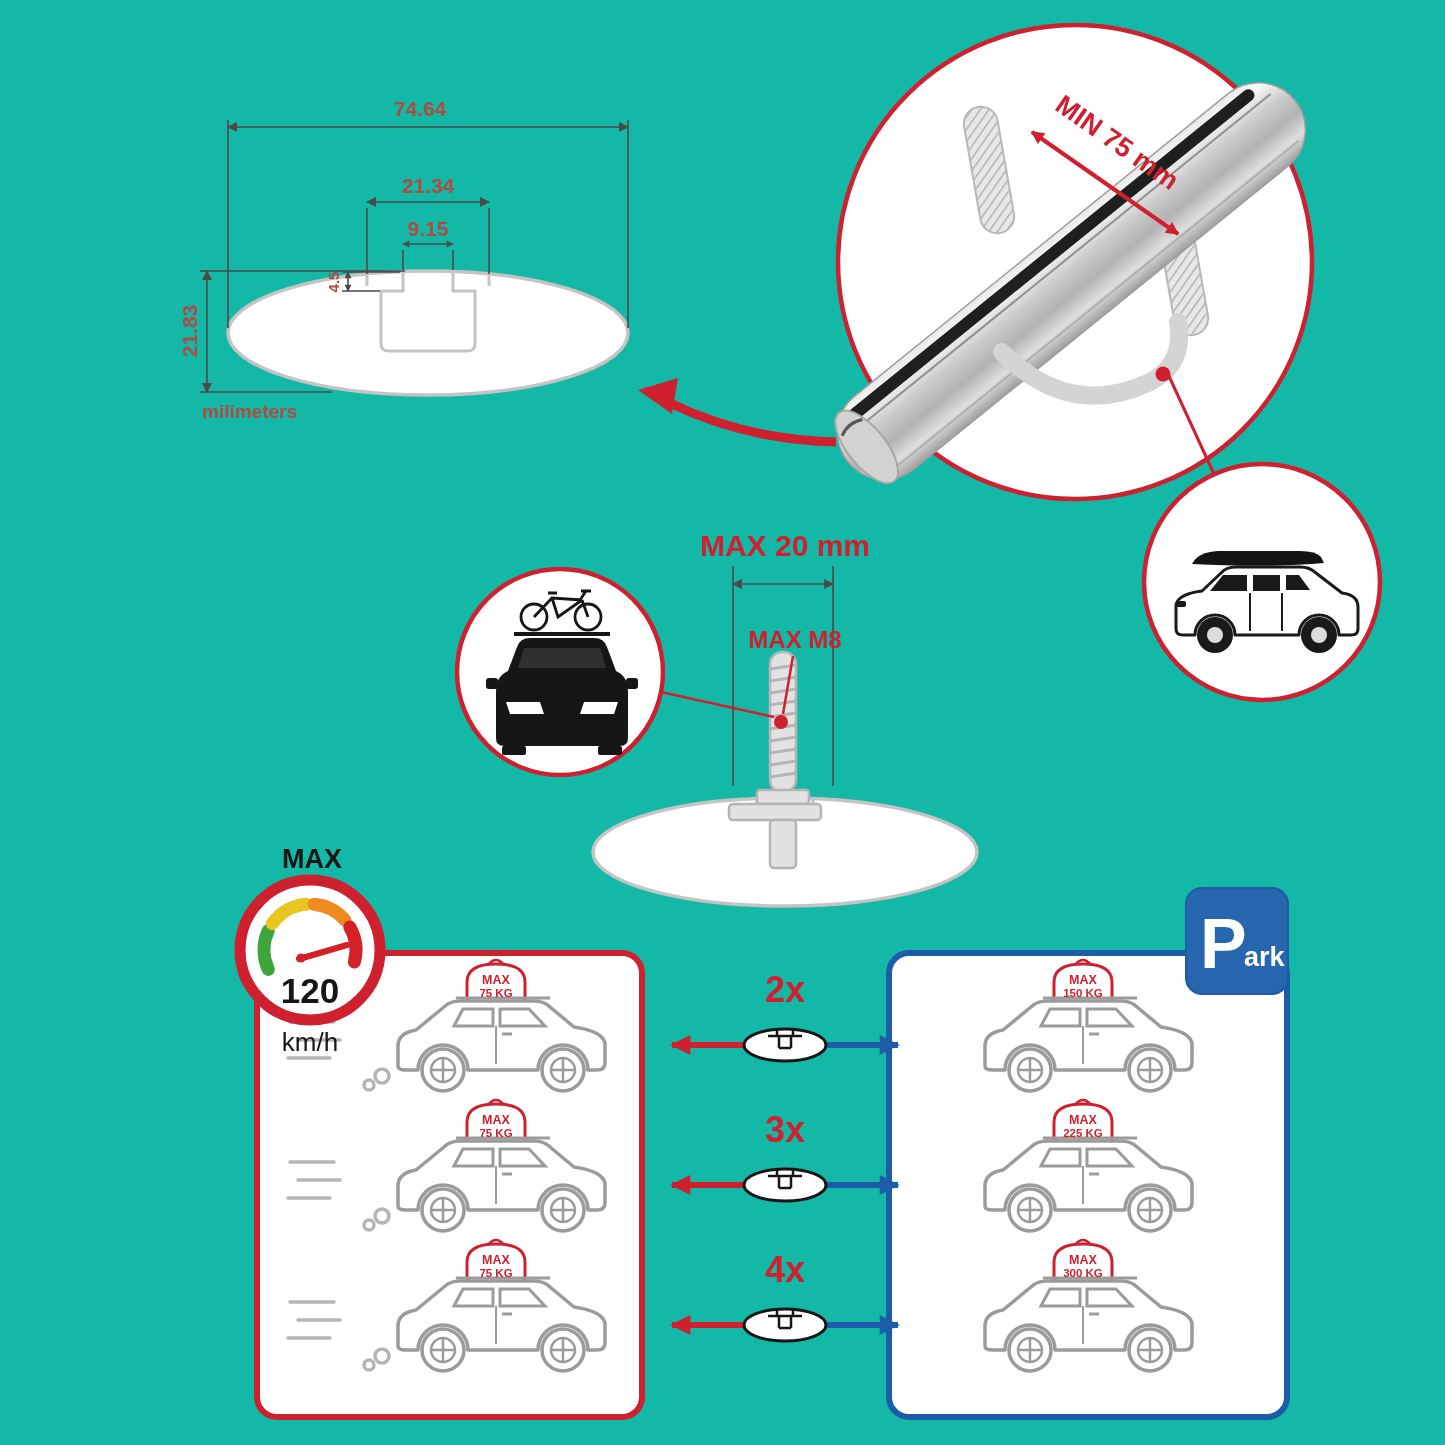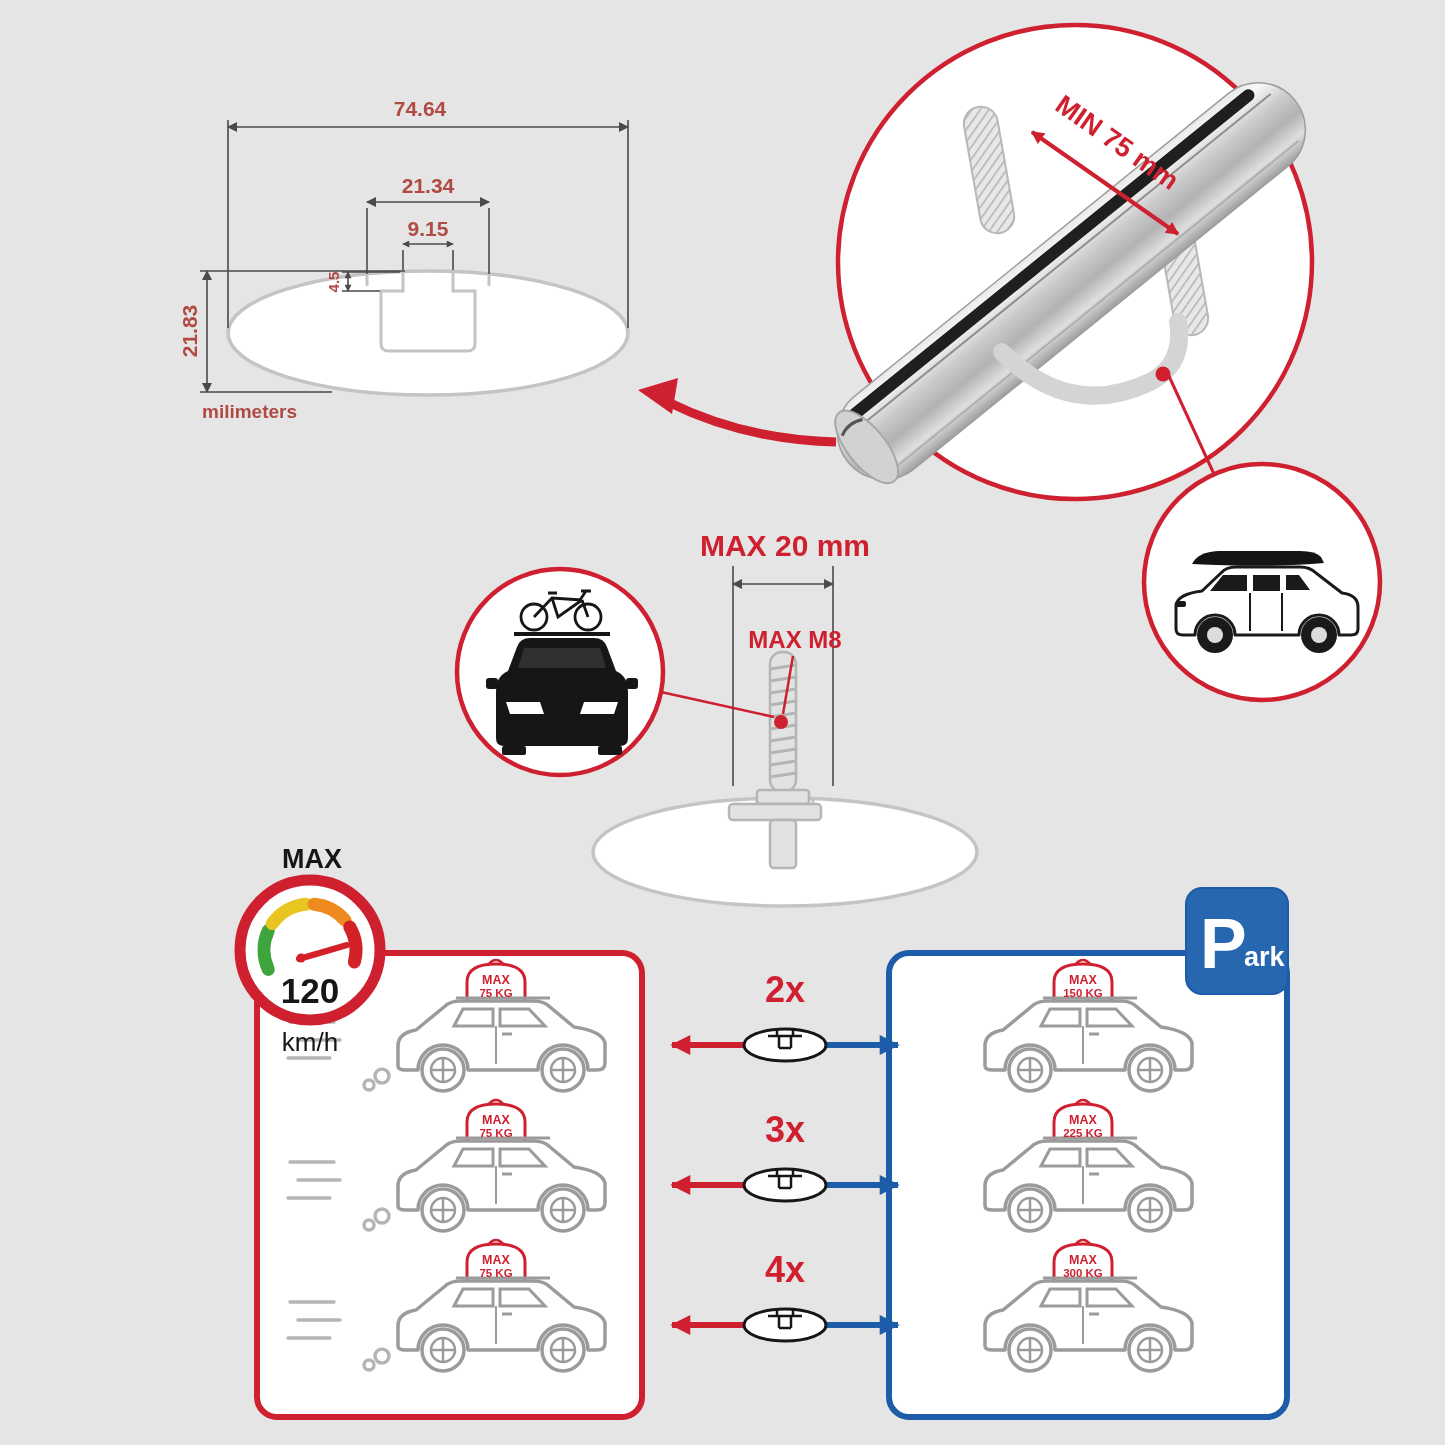--- a/index.html
+++ b/index.html
@@ -1,16 +1,16 @@
 <!DOCTYPE html>
 <html><head>
 <meta charset="utf-8">
 <style>
   html,body{margin:0;padding:0;background:#ffffff;}
-  .canvas{position:relative;width:1445px;height:1445px;background:#e5e5e5;overflow:hidden;
+  .canvas{position:relative;width:1445px;height:1445px;background:#14b8a6;overflow:hidden;
           font-family:"Liberation Sans", sans-serif;}
   svg text{font-family:"Liberation Sans", sans-serif;}
   .dim-num{fill:#b14a42;font-size:21px;font-weight:bold;}
   .dim-num-sm{fill:#b14a42;font-size:15px;font-weight:bold;}
   .units{fill:#b14a42;font-size:19px;font-weight:bold;}
   .red-big{fill:#cf2030;font-weight:bold;font-size:30px;}
   .red-mid{fill:#cf2030;font-weight:bold;font-size:24px;}
   .red-min{fill:#cf2030;font-weight:bold;font-size:27px;}
   .mult{fill:#cf2030;font-weight:bold;font-size:36px;}
   .gauge-title{fill:#161616;font-weight:bold;font-size:27px;}

